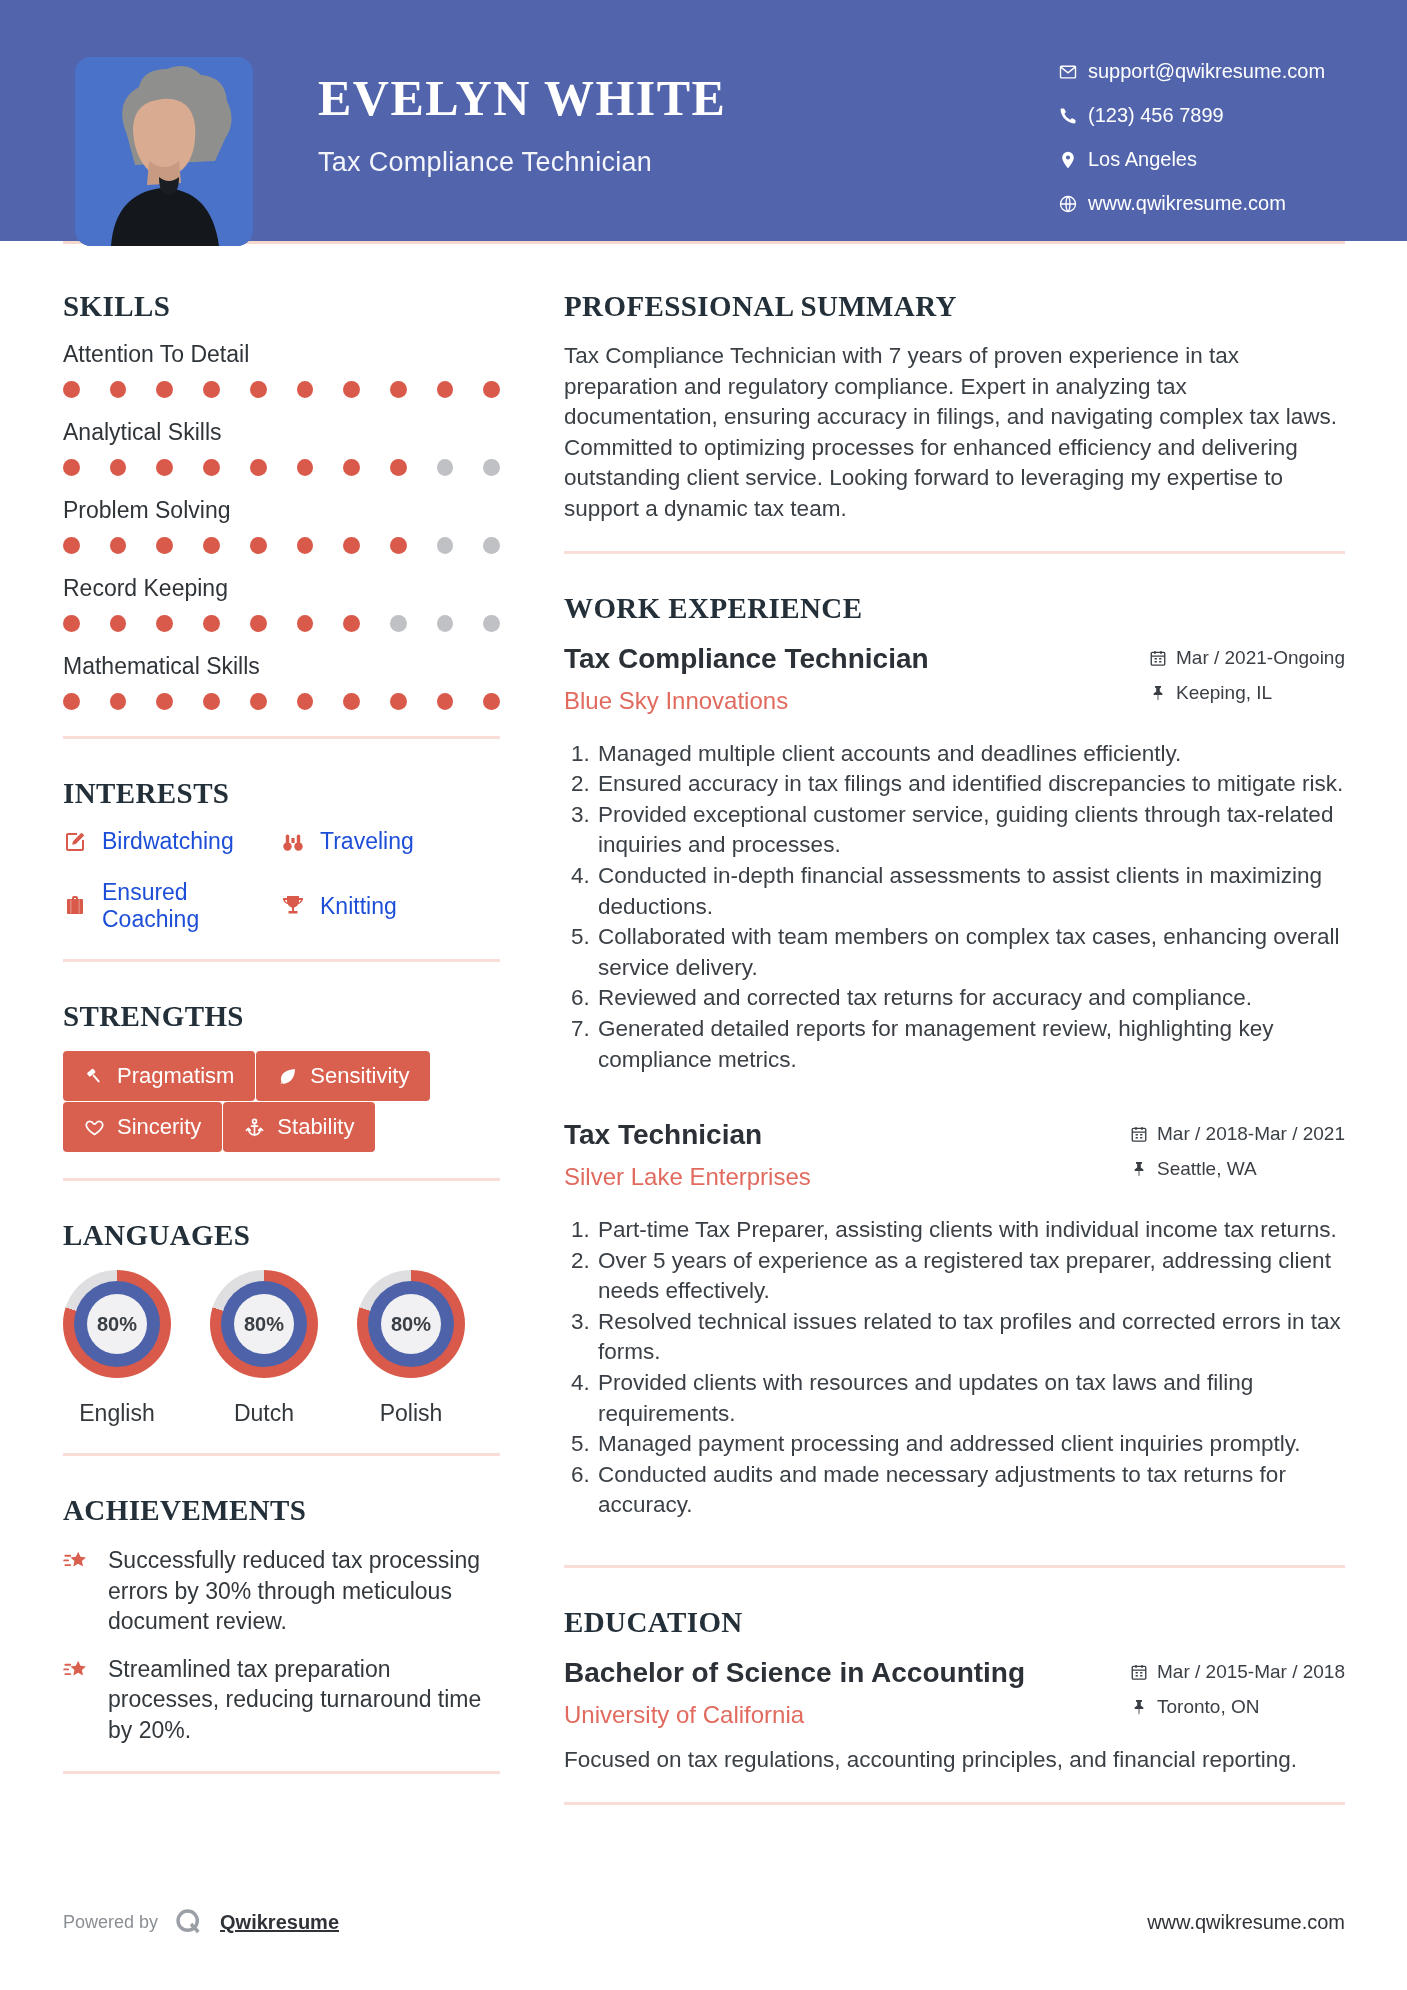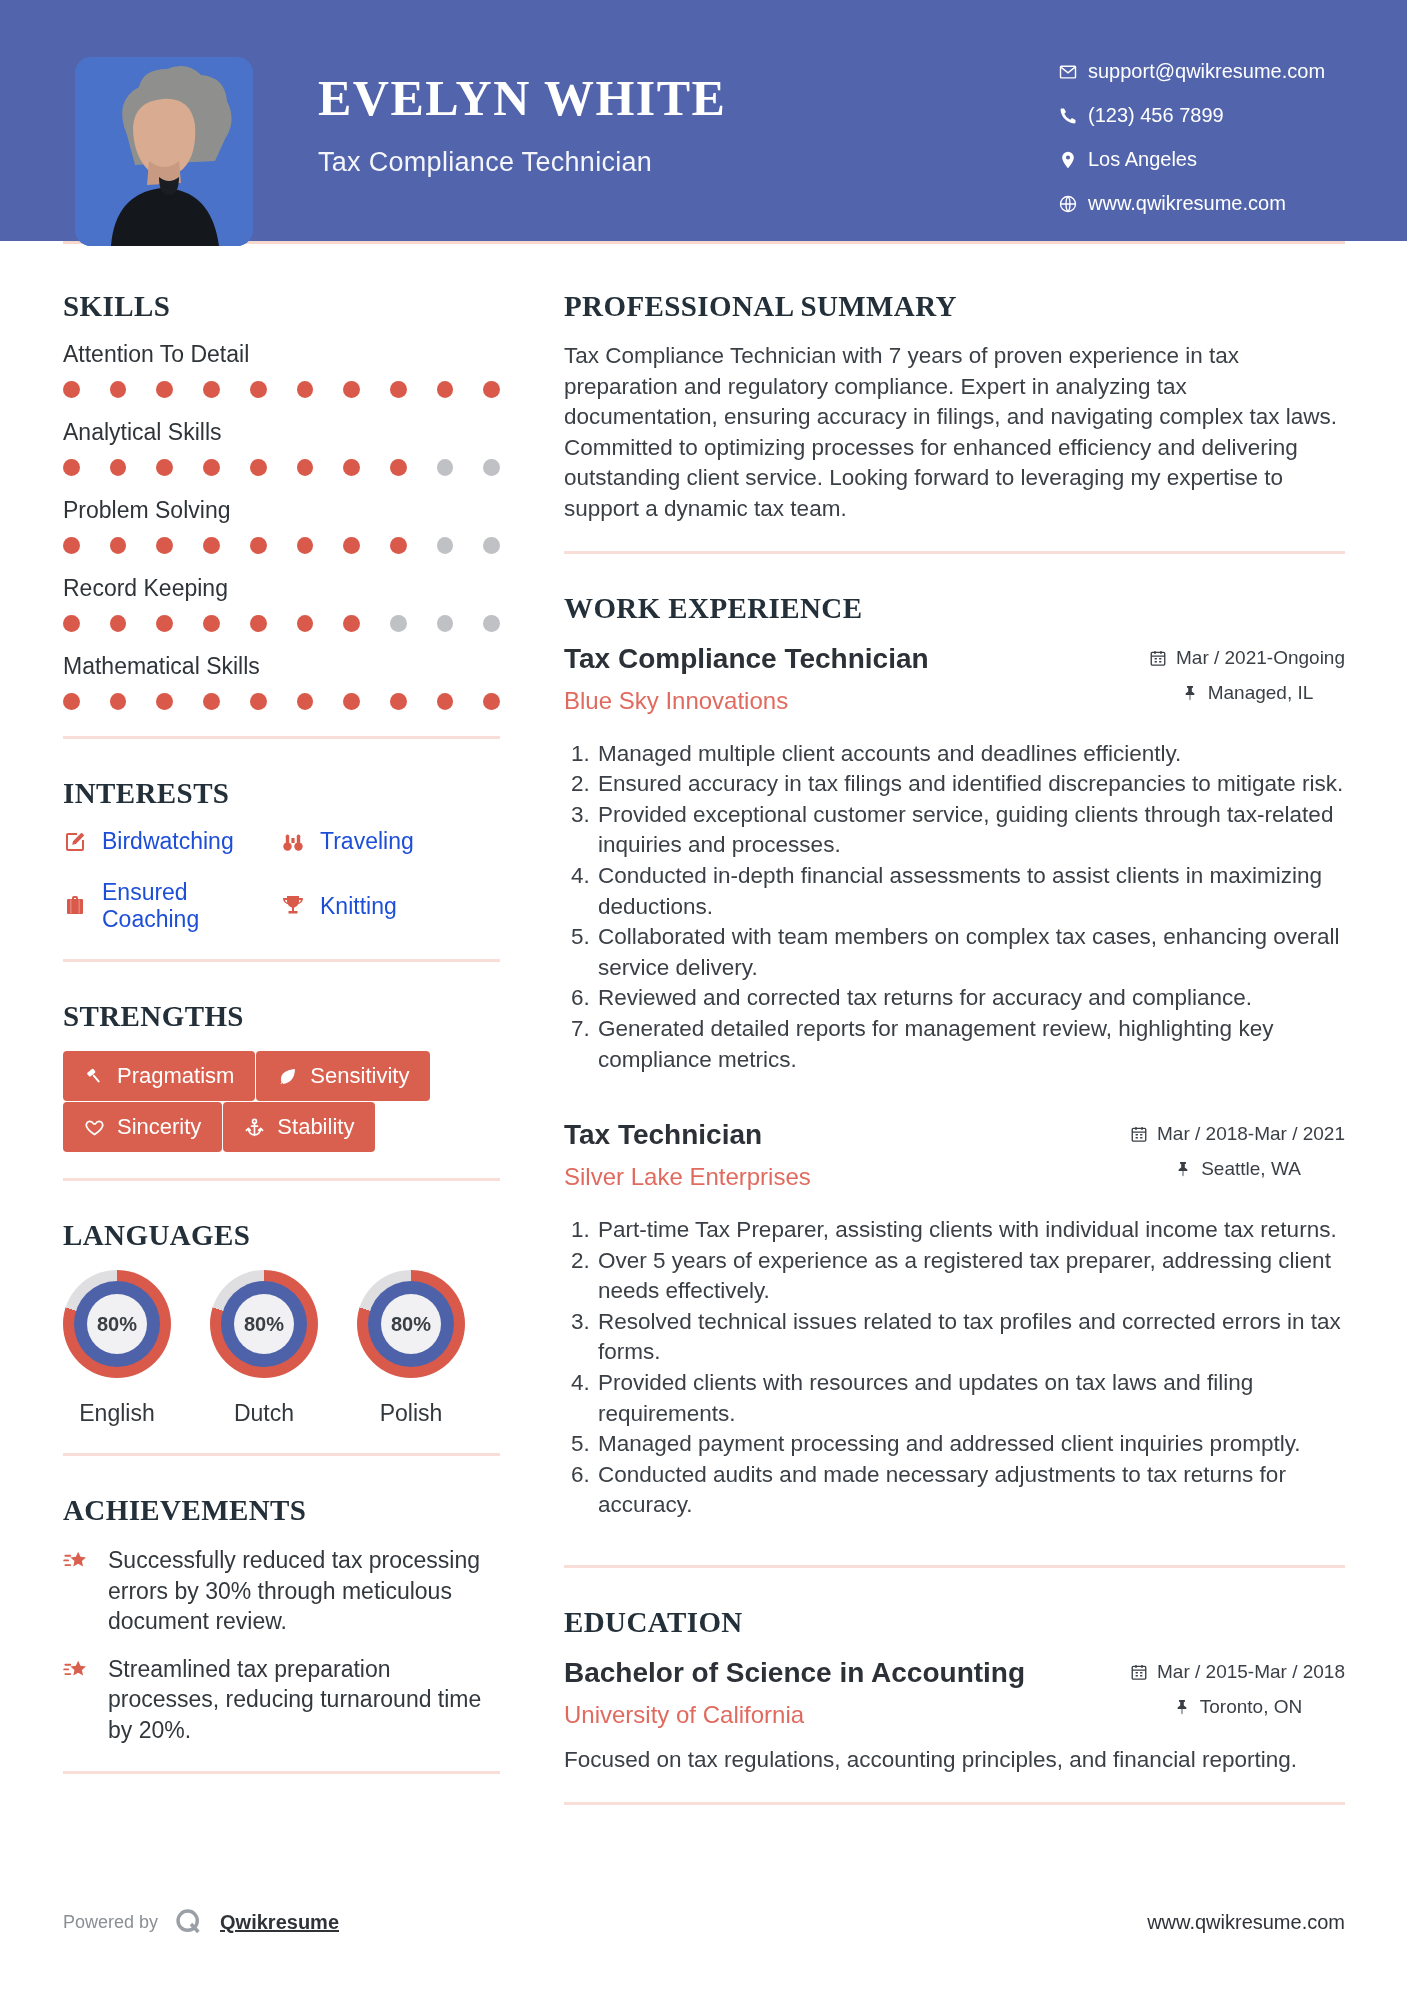--- a/index.html
+++ b/index.html
@@ -51,21 +51,21 @@
   .lang-label{font-size:23px;color:#33383d;}
   
   .ach{display:flex;gap:17px;margin-bottom:17px;font-size:23px;line-height:1.33;color:#33383d;max-width:420px;}
   .ach .icon{width:28px;height:28px;color:#d9604f;margin-top:2px;}
   
   .summary-text{margin:0;font-size:22.5px;line-height:1.36;color:#3b4046;}
   .job{margin-bottom:44px;}
   .job-head{display:flex;justify-content:space-between;align-items:flex-start;}
   .job-title{font-size:28px;font-weight:600;color:#2c3137;}
   .company{font-size:24px;color:#e16a5e;margin-top:12px;}
-  .meta{display:flex;flex-direction:column;gap:13px;align-items:center;flex:none;margin-top:4px;}
+  .meta{display:flex;flex-direction:column;gap:13px;align-items:flex-start;flex:none;margin-top:4px;}
   .meta-row{display:flex;align-items:center;gap:9px;font-size:19px;color:#3a3f45;}
   .meta-row .icon{width:18px;height:18px;color:#3a3f45;}
   ol.bullets{margin:24px 0 0 0;padding-left:32px;font-size:22.5px;line-height:1.36;color:#3b4046;}
   ol.bullets li{padding-left:2px;}
   .edu-desc{margin:16px 0 0 0;font-size:22.5px;line-height:1.36;color:#3b4046;}
   
   .footer{position:absolute;left:63px;right:62px;bottom:52px;display:flex;justify-content:space-between;align-items:center;}
   .powered{display:flex;align-items:center;gap:15px;}
   .powered-label{color:#8a8f94;font-size:18px;}
   .q-logo{width:32px;height:32px;color:#9aa0a5;}
@@ -382,21 +382,21 @@
                       </svg>
                     </span>
                     <span>Mar / 2021-Ongoing</span>
                   </div>
                   <div class="meta-row">
                     <span class="icon">
                       <svg viewBox="0 0 24 24" fill="currentColor">
                         <path d="M8 2.5h8v2l-1.6 1v4.4l3.4 2.6v2h-5.2v6l-.6 1.6-.6-1.6v-6H6.2v-2l3.4-2.6V5.5L8 4.5v-2z"></path>
                       </svg>
                     </span>
-                    <span>Managed, IL</span>
+                    <span>Keeping, IL</span>
                   </div>
                 </div>
               </div>
               <ol class="bullets">
                 <li>Managed multiple client accounts and deadlines efficiently.</li>
                 <li>Ensured accuracy in tax filings and identified discrepancies to mitigate risk.</li>
                 <li>Provided exceptional customer service, guiding clients through tax-related inquiries and processes.</li>
                 <li>Conducted in-depth financial assessments to assist clients in maximizing deductions.</li>
                 <li>Collaborated with team members on complex tax cases, enhancing overall service delivery.</li>
                 <li>Reviewed and corrected tax returns for accuracy and compliance.</li>

